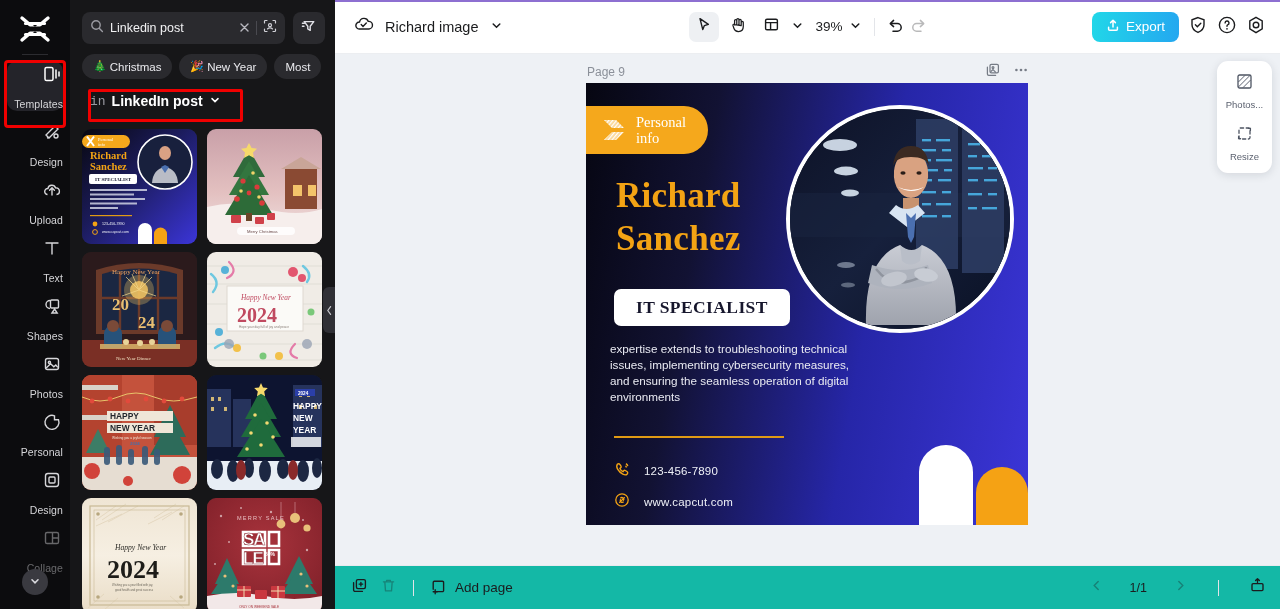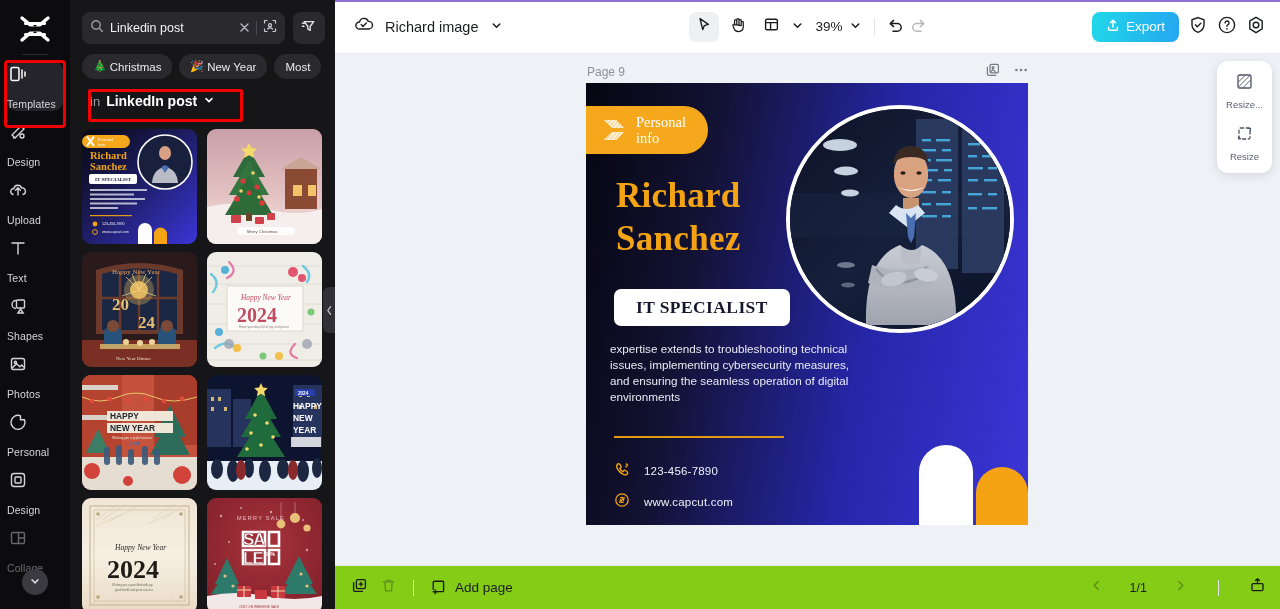--- a/index.html
+++ b/index.html
@@ -14,21 +14,21 @@
   
   .rail {
     width:70px; height:609px; background:#0c0c0e;
     display:flex; flex-direction:column; align-items:center;
     padding-top:12px; position:relative; z-index:5; flex:0 0 70px;
   }
   .logo { width:40px; height:34px; display:flex; align-items:center; justify-content:center; margin-bottom:6px; }
   .rail-sep { width:26px; height:1px; background:#2c2c30; margin:2px 0 6px; }
   .rail-item {
     width:56px; min-height:50px; border-radius:10px;
-    display:flex; flex-direction:column; align-items:flex-start; justify-content:center;
+    display:flex; flex-direction:column; align-items:flex-end; justify-content:center;
     gap:13px; margin-bottom:8px; cursor:pointer; position:relative;
   }
   .rail-item .ico { width:22px; height:22px; display:flex; align-items:center; justify-content:center; }
   .rail-item .lbl { font-size:10.5px; color:#d6d6d9; letter-spacing:.1px; }
   .rail-item.active { background:#24242a; }
   .rail-item.dim .lbl, .rail-item.dim .ico { opacity:.45; }
   .rail-hl {
     position:absolute; left:4px; top:60px; width:62px; height:68px;
     border:3px solid #f00000; border-radius:4px; pointer-events:none; z-index:9;
   }
@@ -60,21 +60,21 @@
     height:25px; background:#2a2a2e; border-radius:13px;
     display:flex; align-items:center; gap:3px; padding:0 11px;
     font-size:11.5px; color:#eaeaee; white-space:nowrap; flex:0 0 auto;
   }
   .chip .emo { font-size:11px; }
   .incat-wrap { margin-top:10px; position:relative; height:34px; }
   .incat {
     display:inline-flex; align-items:center; gap:6px;
     font-size:14px; color:#ffffff; font-weight:bold; padding:4px 8px;
   }
-  .incat .in { color:#9a9aa2; font-weight:normal; font-size:13px; }
+  .incat .in { color:#9a9aa2; font-weight:normal; font-size:13px;font-family:Liberation Mono, monospace; }
   .incat-hl {
     position:absolute; left:6px; top:0px; width:155px; height:33px;
     border:3px solid #f00000; border-radius:2px; pointer-events:none;
   }
 
   
   .grid {
     margin-top:6px; padding:0 12px 0 12px;
     display:grid; grid-template-columns:1fr 1fr; gap:8px;
   }
@@ -173,21 +173,21 @@
   .rpanel {
     position:absolute; right:8px; top:7px; width:55px;
     background:#fff; border-radius:11px; box-shadow:0 2px 10px rgba(20,25,40,.12);
     padding:11px 0 11px; display:flex; flex-direction:column; align-items:center; gap:14px;
   }
   .rpitem { display:flex; flex-direction:column; align-items:center; gap:4px; width:100%; cursor:pointer; }
   .rpitem .rlbl { font-size:9.5px; color:#5c6270; }
 
   
   .bottombar {
-    height:44px; background:#84cc16; border-top:1px solid #e8eaee;
+    height:44px; background:#14b8a6; border-top:1px solid #e8eaee;
     display:flex; align-items:center; padding:0 14px 0 16px;
   }
   .bb-left { display:flex; align-items:center; gap:12px; }
   .bb-div { width:1px; height:16px; background:#e2e4e8; margin:0 4px; }
   .addpage { display:flex; align-items:center; gap:8px; font-size:13.5px; color:#1b1c1e; cursor:pointer; }
   .bb-right { margin-left:auto; display:flex; align-items:center; gap:26px; }
   .pgnum { font-size:12.5px; color:#1b1c1e; }
 </style>
 </head>
 <body>
@@ -1001,21 +1001,21 @@
       </div>
 
       <div class="rpanel">
         <div class="rpitem">
           <span>
             <svg width="19" height="19" viewBox="0 0 19 19" fill="none" stroke="#4d5462" stroke-width="1.3">
                 <rect x="3" y="3" width="13" height="13" rx="1.6"></rect>
                 <path d="M3.4 10 L10 3.4 M3.4 15 L15 3.4 M8 15.6 L15.6 8" stroke-width=".9"></path>
               </svg>
           </span>
-          <span class="rlbl">Resize...</span>
+          <span class="rlbl">Photos...</span>
         </div>
         <div class="rpitem">
           <span>
             <svg width="19" height="19" viewBox="0 0 19 19" fill="none" stroke="#4d5462" stroke-width="1.3" stroke-linecap="round">
                 <path d="M5.4 4 h8.2 a1.4 1.4 0 0 1 1.4 1.4 v8.2 a1.4 1.4 0 0 1-1.4 1.4 H5.4 A1.4 1.4 0 0 1 4 13.6 V5.4 A1.4 1.4 0 0 1 5.4 4z" stroke-dasharray="3.2 2.6"></path>
                 <path d="M15.4 6.4 V4.4 h-2 M3.6 12.6 v2 h2"></path>
               </svg>
           </span>
           <span class="rlbl">Resize</span>
         </div>

